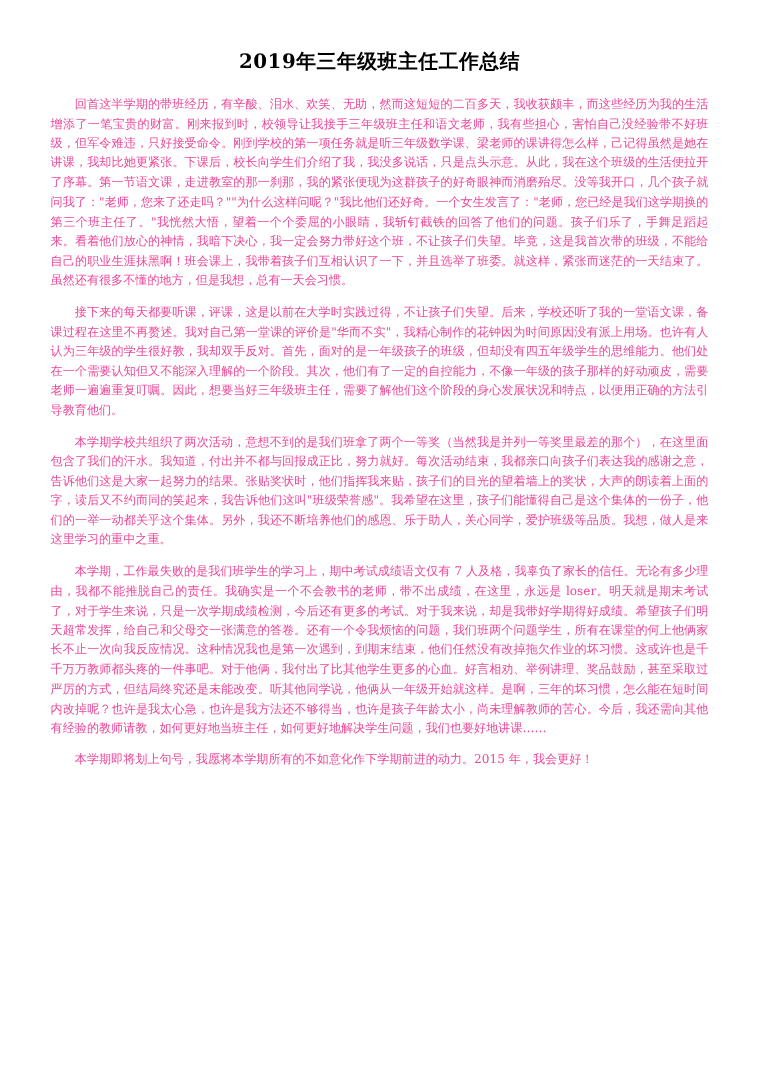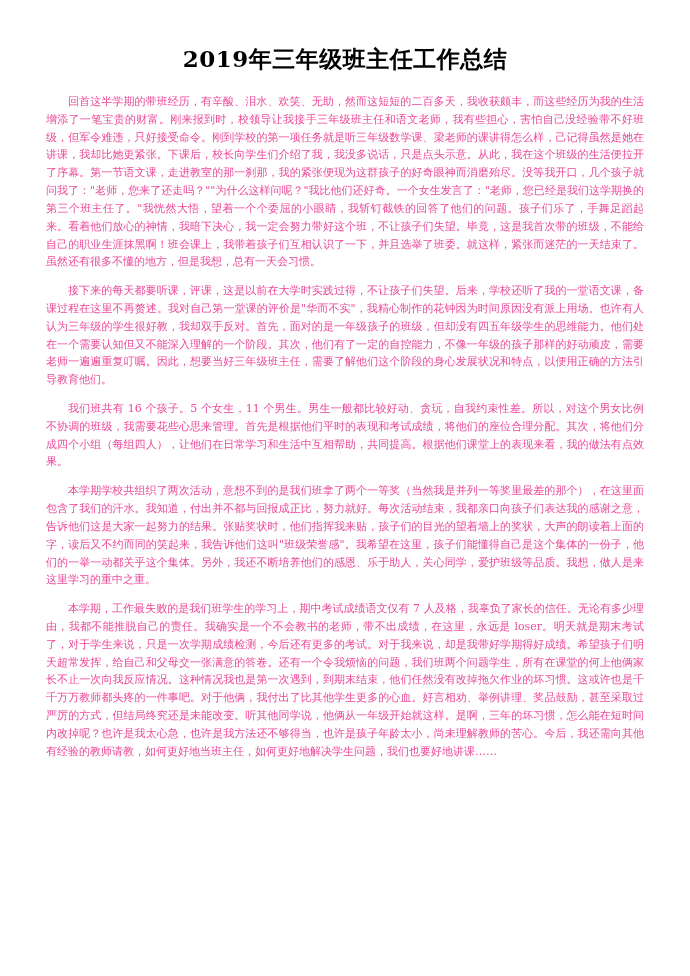--- a/index.html
+++ b/index.html
@@ -15,21 +15,21 @@
     height: 976px;
     background: #ffffff;
     margin: 0 auto;
     box-sizing: border-box;
     padding: 34px 46px 30px 46px;
     position: relative;
     overflow: hidden;
   }
   .doc-title {
     text-align: center;
-    font-size: 23px;
+    font-size: 18px;
     font-weight: bold;
     letter-spacing: 0.5px;
     margin: 10px 0 18px 0;
     color: #000;
     font-family: "DejaVu Serif", "Liberation Serif", serif;
   }
   .body-text p {
     margin: 0 0 11px 0;
     font-size: 11px;
     line-height: 1.62;
@@ -41,17 +41,17 @@
   }
 </style>
 </head>
 <body>
 
 <div class="page">
   <h1 class="doc-title">2019年三年级班主任工作总结</h1>
   <div class="body-text">
     <p>回首这半学期的带班经历，有辛酸、泪水、欢笑、无助，然而这短短的二百多天，我收获颇丰，而这些经历为我的生活增添了一笔宝贵的财富。刚来报到时，校领导让我接手三年级班主任和语文老师，我有些担心，害怕自己没经验带不好班级，但军令难违，只好接受命令。刚到学校的第一项任务就是听三年级数学课、梁老师的课讲得怎么样，己记得虽然是她在讲课，我却比她更紧张。下课后，校长向学生们介绍了我，我没多说话，只是点头示意。从此，我在这个班级的生活便拉开了序幕。第一节语文课，走进教室的那一刹那，我的紧张便现为这群孩子的好奇眼神而消磨殆尽。没等我开口，几个孩子就问我了："老师，您来了还走吗？""为什么这样问呢？"我比他们还好奇。一个女生发言了："老师，您已经是我们这学期换的第三个班主任了。"我恍然大悟，望着一个个委屈的小眼睛，我斩钉截铁的回答了他们的问题。孩子们乐了，手舞足蹈起来。看着他们放心的神情，我暗下决心，我一定会努力带好这个班，不让孩子们失望。毕竟，这是我首次带的班级，不能给自己的职业生涯抹黑啊！班会课上，我带着孩子们互相认识了一下，并且选举了班委。就这样，紧张而迷茫的一天结束了。虽然还有很多不懂的地方，但是我想，总有一天会习惯。</p>
     <p>接下来的每天都要听课，评课，这是以前在大学时实践过得，不让孩子们失望。后来，学校还听了我的一堂语文课，备课过程在这里不再赘述。我对自己第一堂课的评价是"华而不实"，我精心制作的花钟因为时间原因没有派上用场。也许有人认为三年级的学生很好教，我却双手反对。首先，面对的是一年级孩子的班级，但却没有四五年级学生的思维能力。他们处在一个需要认知但又不能深入理解的一个阶段。其次，他们有了一定的自控能力，不像一年级的孩子那样的好动顽皮，需要老师一遍遍重复叮嘱。因此，想要当好三年级班主任，需要了解他们这个阶段的身心发展状况和特点，以便用正确的方法引导教育他们。</p>
-    <p>我们班共有 16 个孩子。5 个女生，11 个男生。男生一般都比较好动、贪玩，自我约束性差。所以，对这个男女比例不协调的班级，我需要花些心思来管理。首先是根据他们平时的表现和考试成绩，将他们的座位合理分配。其次，将他们分成四个小组（每组四人），让他们在日常学习和生活中互相帮助，共同提高。根据他们课堂上的表现来看，我的做法有点效果。</p>
     <p>本学期学校共组织了两次活动，意想不到的是我们班拿了两个一等奖（当然我是并列一等奖里最差的那个），在这里面包含了我们的汗水。我知道，付出并不都与回报成正比，努力就好。每次活动结束，我都亲口向孩子们表达我的感谢之意，告诉他们这是大家一起努力的结果。张贴奖状时，他们指挥我来贴，孩子们的目光的望着墙上的奖状，大声的朗读着上面的字，读后又不约而同的笑起来，我告诉他们这叫"班级荣誉感"。我希望在这里，孩子们能懂得自己是这个集体的一份子，他们的一举一动都关乎这个集体。另外，我还不断培养他们的感恩、乐于助人，关心同学，爱护班级等品质。我想，做人是来这里学习的重中之重。</p>
     <p>本学期，工作最失败的是我们班学生的学习上，期中考试成绩语文仅有 7 人及格，我辜负了家长的信任。无论有多少理由，我都不能推脱自己的责任。我确实是一个不会教书的老师，带不出成绩，在这里，永远是 loser。明天就是期末考试了，对于学生来说，只是一次学期成绩检测，今后还有更多的考试。对于我来说，却是我带好学期得好成绩。希望孩子们明天超常发挥，给自己和父母交一张满意的答卷。还有一个令我烦恼的问题，我们班两个问题学生，所有在课堂的何上他俩家长不止一次向我反应情况。这种情况我也是第一次遇到，到期末结束，他们任然没有改掉拖欠作业的坏习惯。这或许也是千千万万教师都头疼的一件事吧。对于他俩，我付出了比其他学生更多的心血。好言相劝、举例讲理、奖品鼓励，甚至采取过严厉的方式，但结局终究还是未能改变。听其他同学说，他俩从一年级开始就这样。是啊，三年的坏习惯，怎么能在短时间内改掉呢？也许是我太心急，也许是我方法还不够得当，也许是孩子年龄太小，尚未理解教师的苦心。今后，我还需向其他有经验的教师请教，如何更好地当班主任，如何更好地解决学生问题，我们也要好地讲课……</p>
+    <p>本学期即将划上句号，我愿将本学期所有的不如意化作下学期前进的动力。2015 年，我会更好！</p>
   </div>
 </div>
 
 </body></html>

